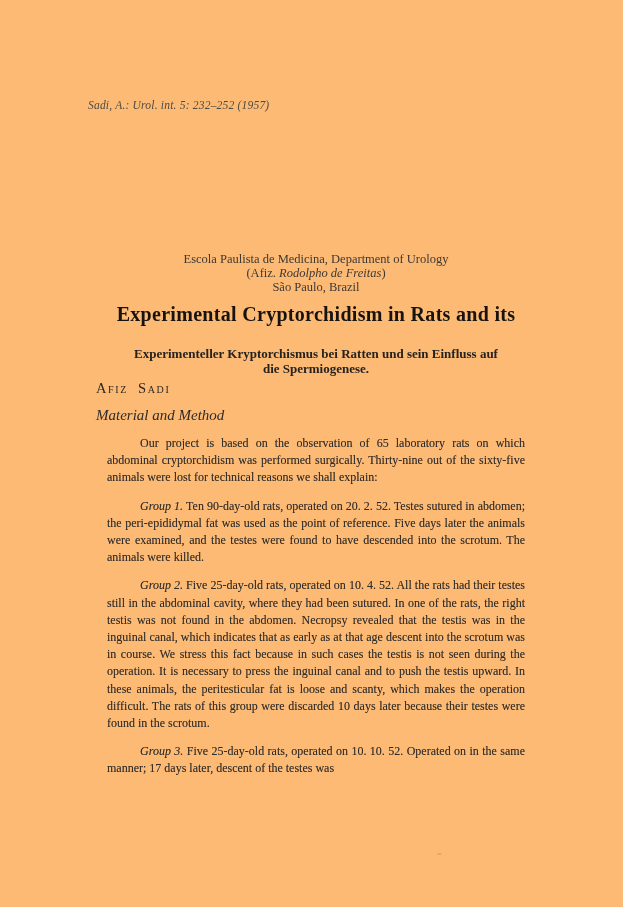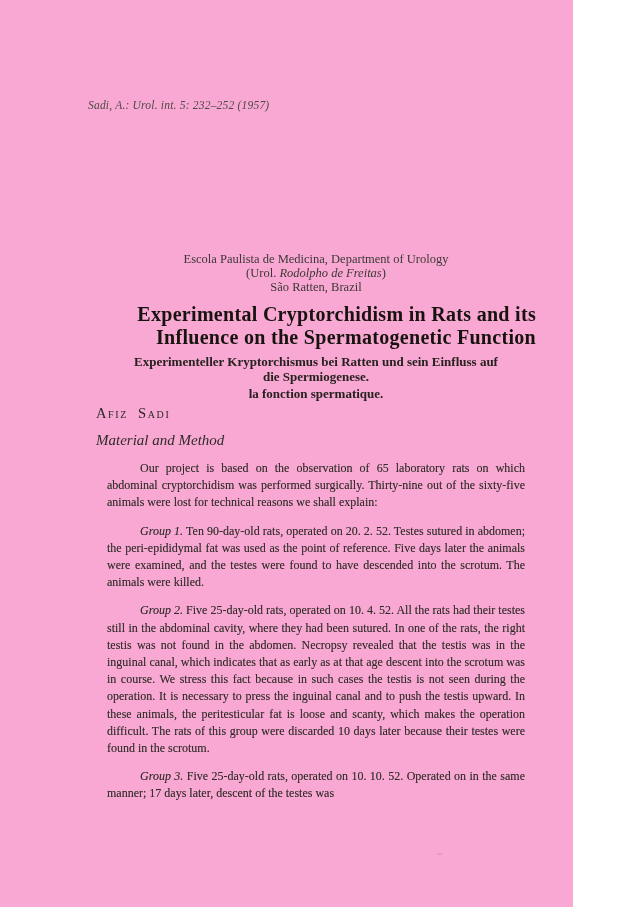--- a/index.html
+++ b/index.html
@@ -1,20 +1,20 @@
 <!DOCTYPE html>
 <html><head>
 <meta charset="utf-8">
 <style>
   html, body { margin: 0; padding: 0; background: #ffffff; }
   .page {
     position: relative;
-    width: 573px;
+    width: 623px;
     height: 907px;
-    background: #f9a8d4;
+    background: #fdba74;
     overflow: hidden;
     font-family: "Liberation Serif", "DejaVu Serif", serif;
     color: #2f2b27;
   }
   .citation {
     position: absolute;
     top: 99px;
     left: 88px;
     font-style: italic;
     font-size: 11.5px;
@@ -29,36 +29,36 @@
   }
   .affiliation {
     text-align: center;
     font-size: 12.5px;
     line-height: 14px;
     color: #3c3833;
   }
   .affiliation .it { font-style: italic; }
   .title {
     margin: 9px 0 0 0;
-    text-align: right;
+    text-align: center;
     font-size: 20px;
     line-height: 23px;
     font-weight: bold;
     letter-spacing: 0.3px;
     color: #17130f;
   }
   .tline { display: block; }
   .subtitle {
     text-align: center;
     font-weight: bold;
     font-size: 13px;
     line-height: 15px;
     color: #26221e;
   }
-  .subtitle.de { margin-top: 5px; }
+  .subtitle.de { margin-top: 20px; }
   .subtitle.fr { margin-top: 2px; }
   .author {
     margin-top: 5px;
     text-align: left;
     font-variant: small-caps;
     font-size: 14.5px;
     line-height: 15px;
     letter-spacing: 1.6px;
     word-spacing: 5px;
     color: #2b2723;
@@ -95,36 +95,34 @@
 <body>
 
 <div class="page">
 
   <div class="citation">Sadi, A.: Urol. int. 5: 232–252 (1957)</div>
 
   <div class="content">
 
     <div class="affiliation">
       <div>Escola Paulista de Medicina, Department of Urology</div>
-      <div><span>(Urol. </span><span class="it">Rodolpho de Freitas</span><span>)</span></div>
-      <div>São Ratten, Brazil</div>
+      <div><span>(Afiz. </span><span class="it">Rodolpho de Freitas</span><span>)</span></div>
+      <div>São Paulo, Brazil</div>
     </div>
 
     <h1 class="title">
       <span class="tline">Experimental Cryptorchidism in Rats and its</span>
-      <span class="tline">Influence on the Spermatogenetic Function</span>
     </h1>
 
     <div class="subtitle de">
       <span class="tline">Experimenteller Kryptorchismus bei Ratten und sein Einfluss auf</span>
       <span class="tline">die Spermiogenese.</span>
     </div>
 
     <div class="subtitle fr">
-      <span class="tline">la fonction spermatique.</span>
     </div>
 
     <div class="author">Afiz Sadi</div>
 
     <div class="section-heading">Material and Method</div>
 
     <div class="bodytext">
       <p class="body"><span class="lead"></span><span>Our project is based on the observation of 65 laboratory rats on which abdominal cryptorchidism was performed surgically. Thirty-nine out of the sixty-five animals were lost for technical reasons we shall explain:</span></p>
       <p class="body"><span class="lead">Group 1. </span><span>Ten 90-day-old rats, operated on 20. 2. 52. Testes sutured in abdomen; the peri-epididymal fat was used as the point of reference. Five days later the animals were examined, and the testes were found to have descended into the scrotum. The animals were killed.</span></p>
       <p class="body"><span class="lead">Group 2. </span><span>Five 25-day-old rats, operated on 10. 4. 52. All the rats had their testes still in the abdominal cavity, where they had been sutured. In one of the rats, the right testis was not found in the abdomen. Necropsy revealed that the testis was in the inguinal canal, which indicates that as early as at that age descent into the scrotum was in course. We stress this fact because in such cases the testis is not seen during the operation. It is necessary to press the inguinal canal and to push the testis upward. In these animals, the peritesticular fat is loose and scanty, which makes the operation difficult. The rats of this group were discarded 10 days later because their testes were found in the scrotum.</span></p>

